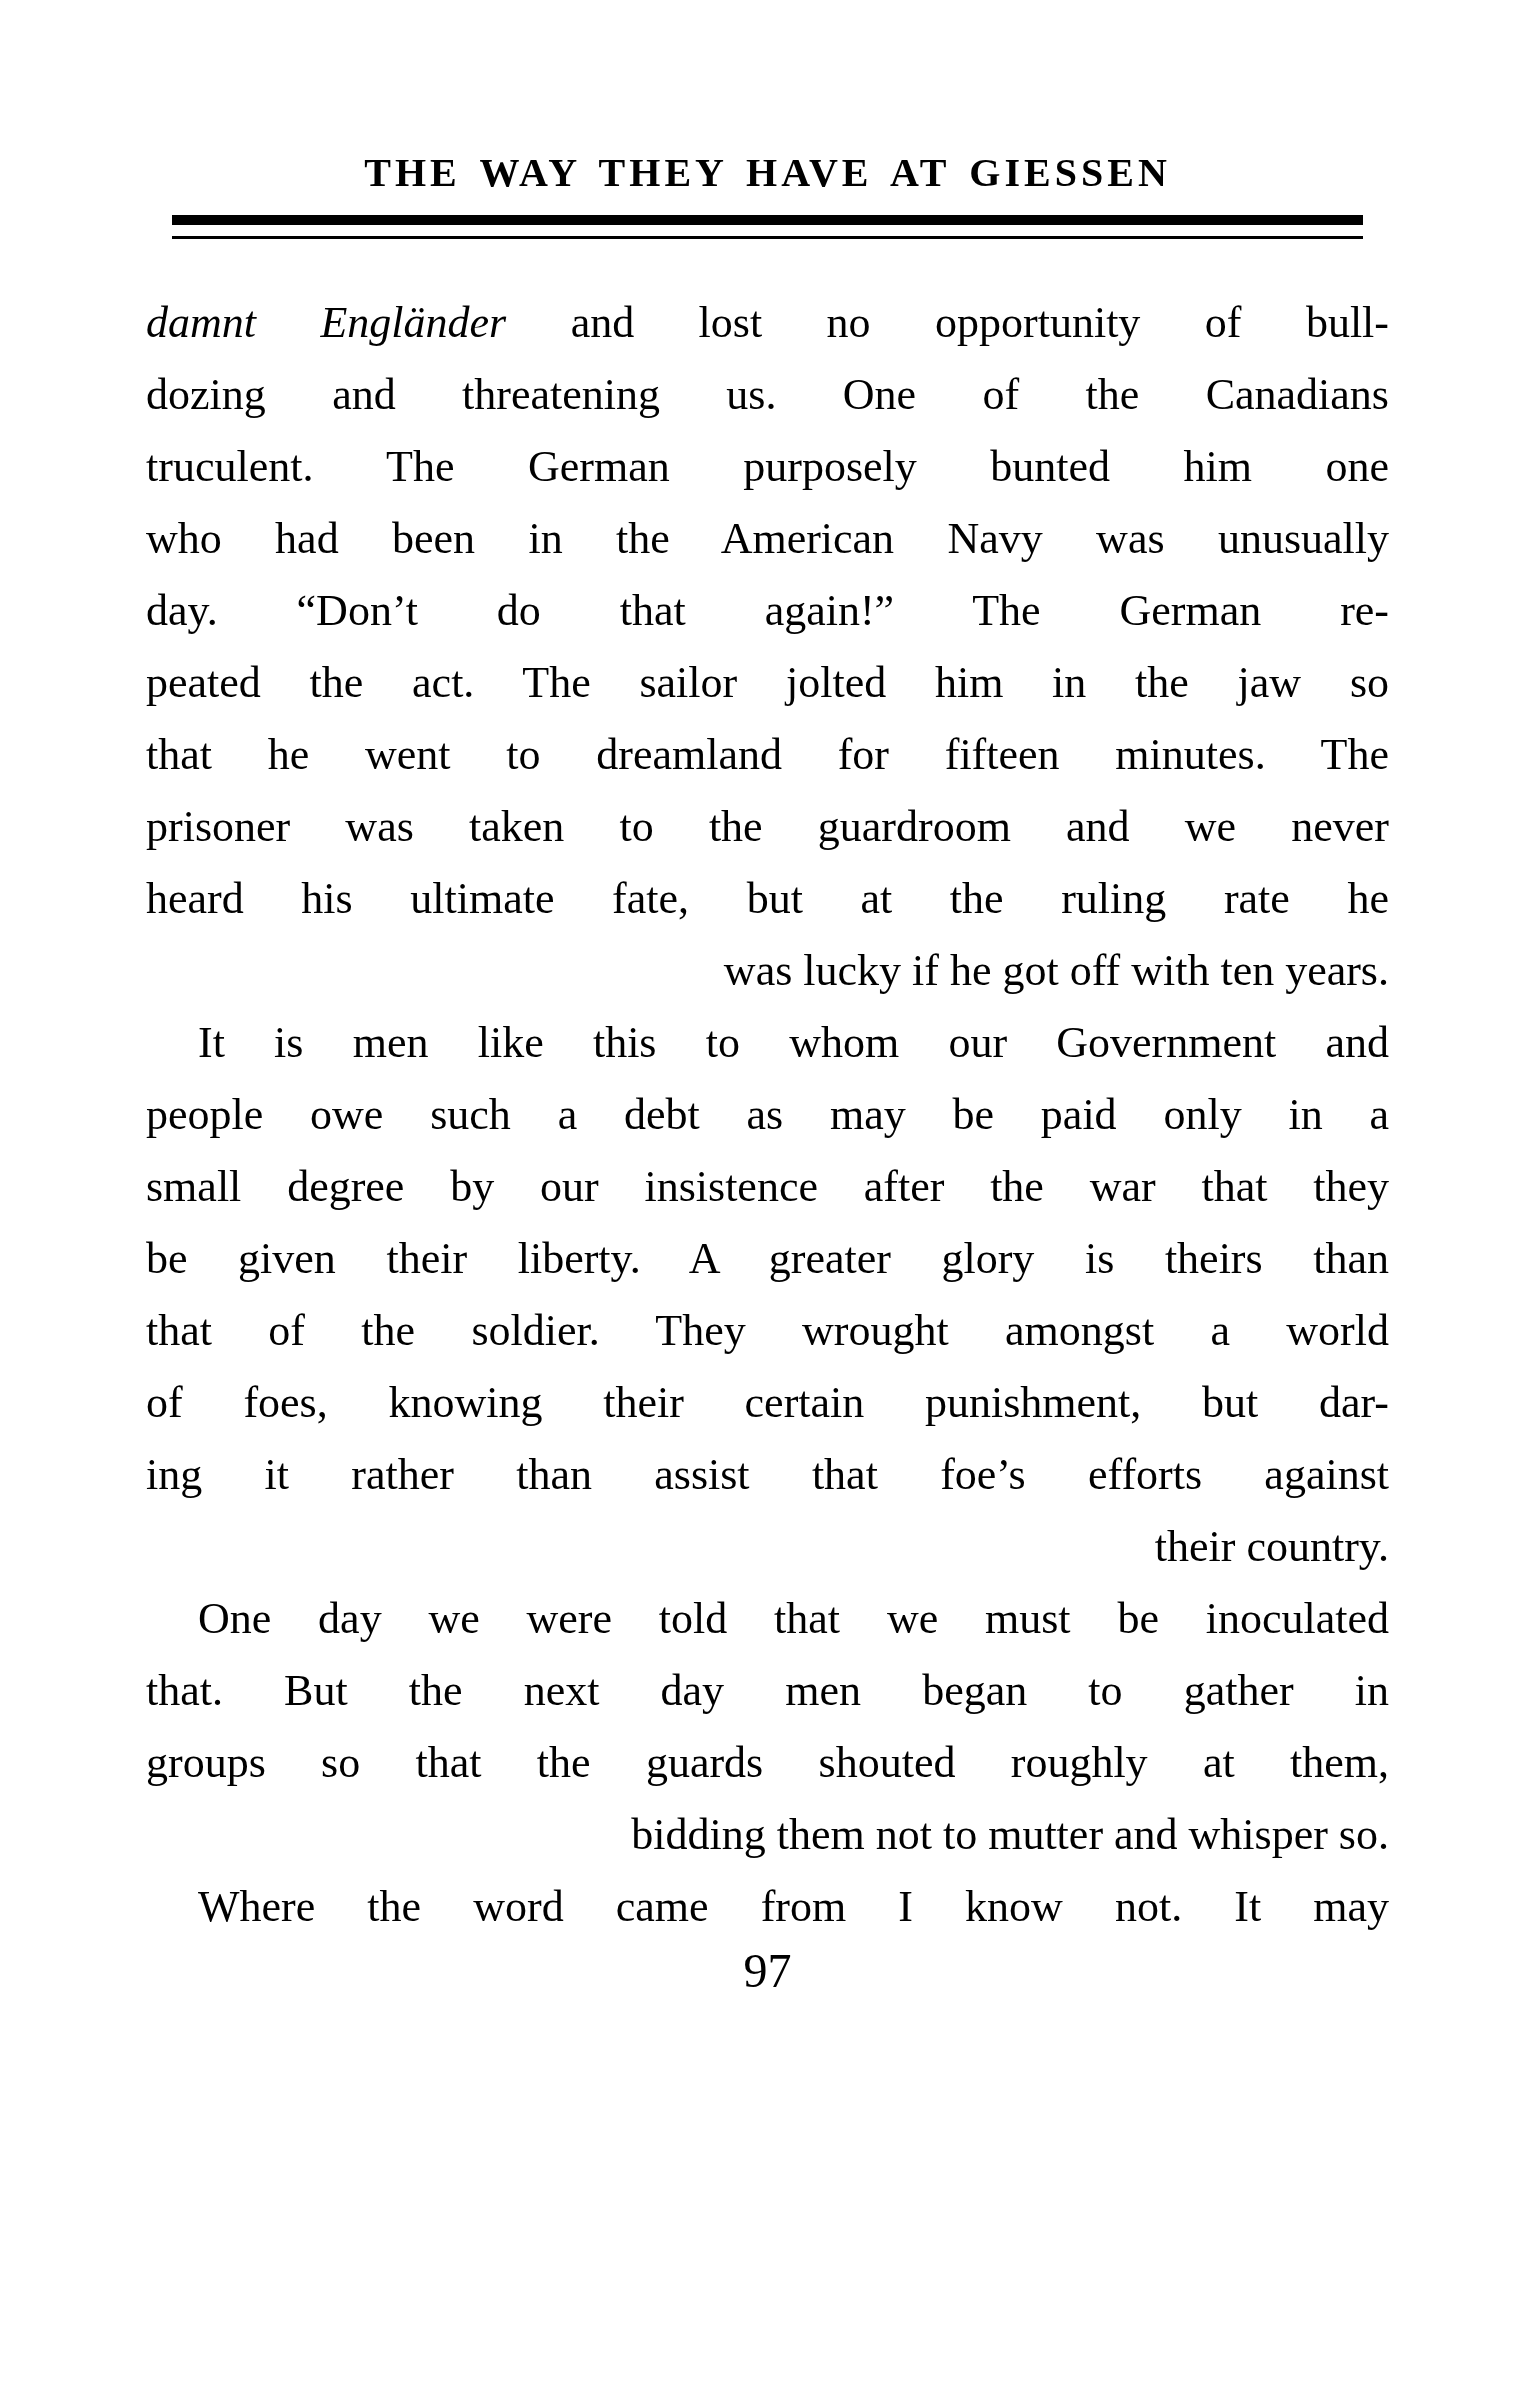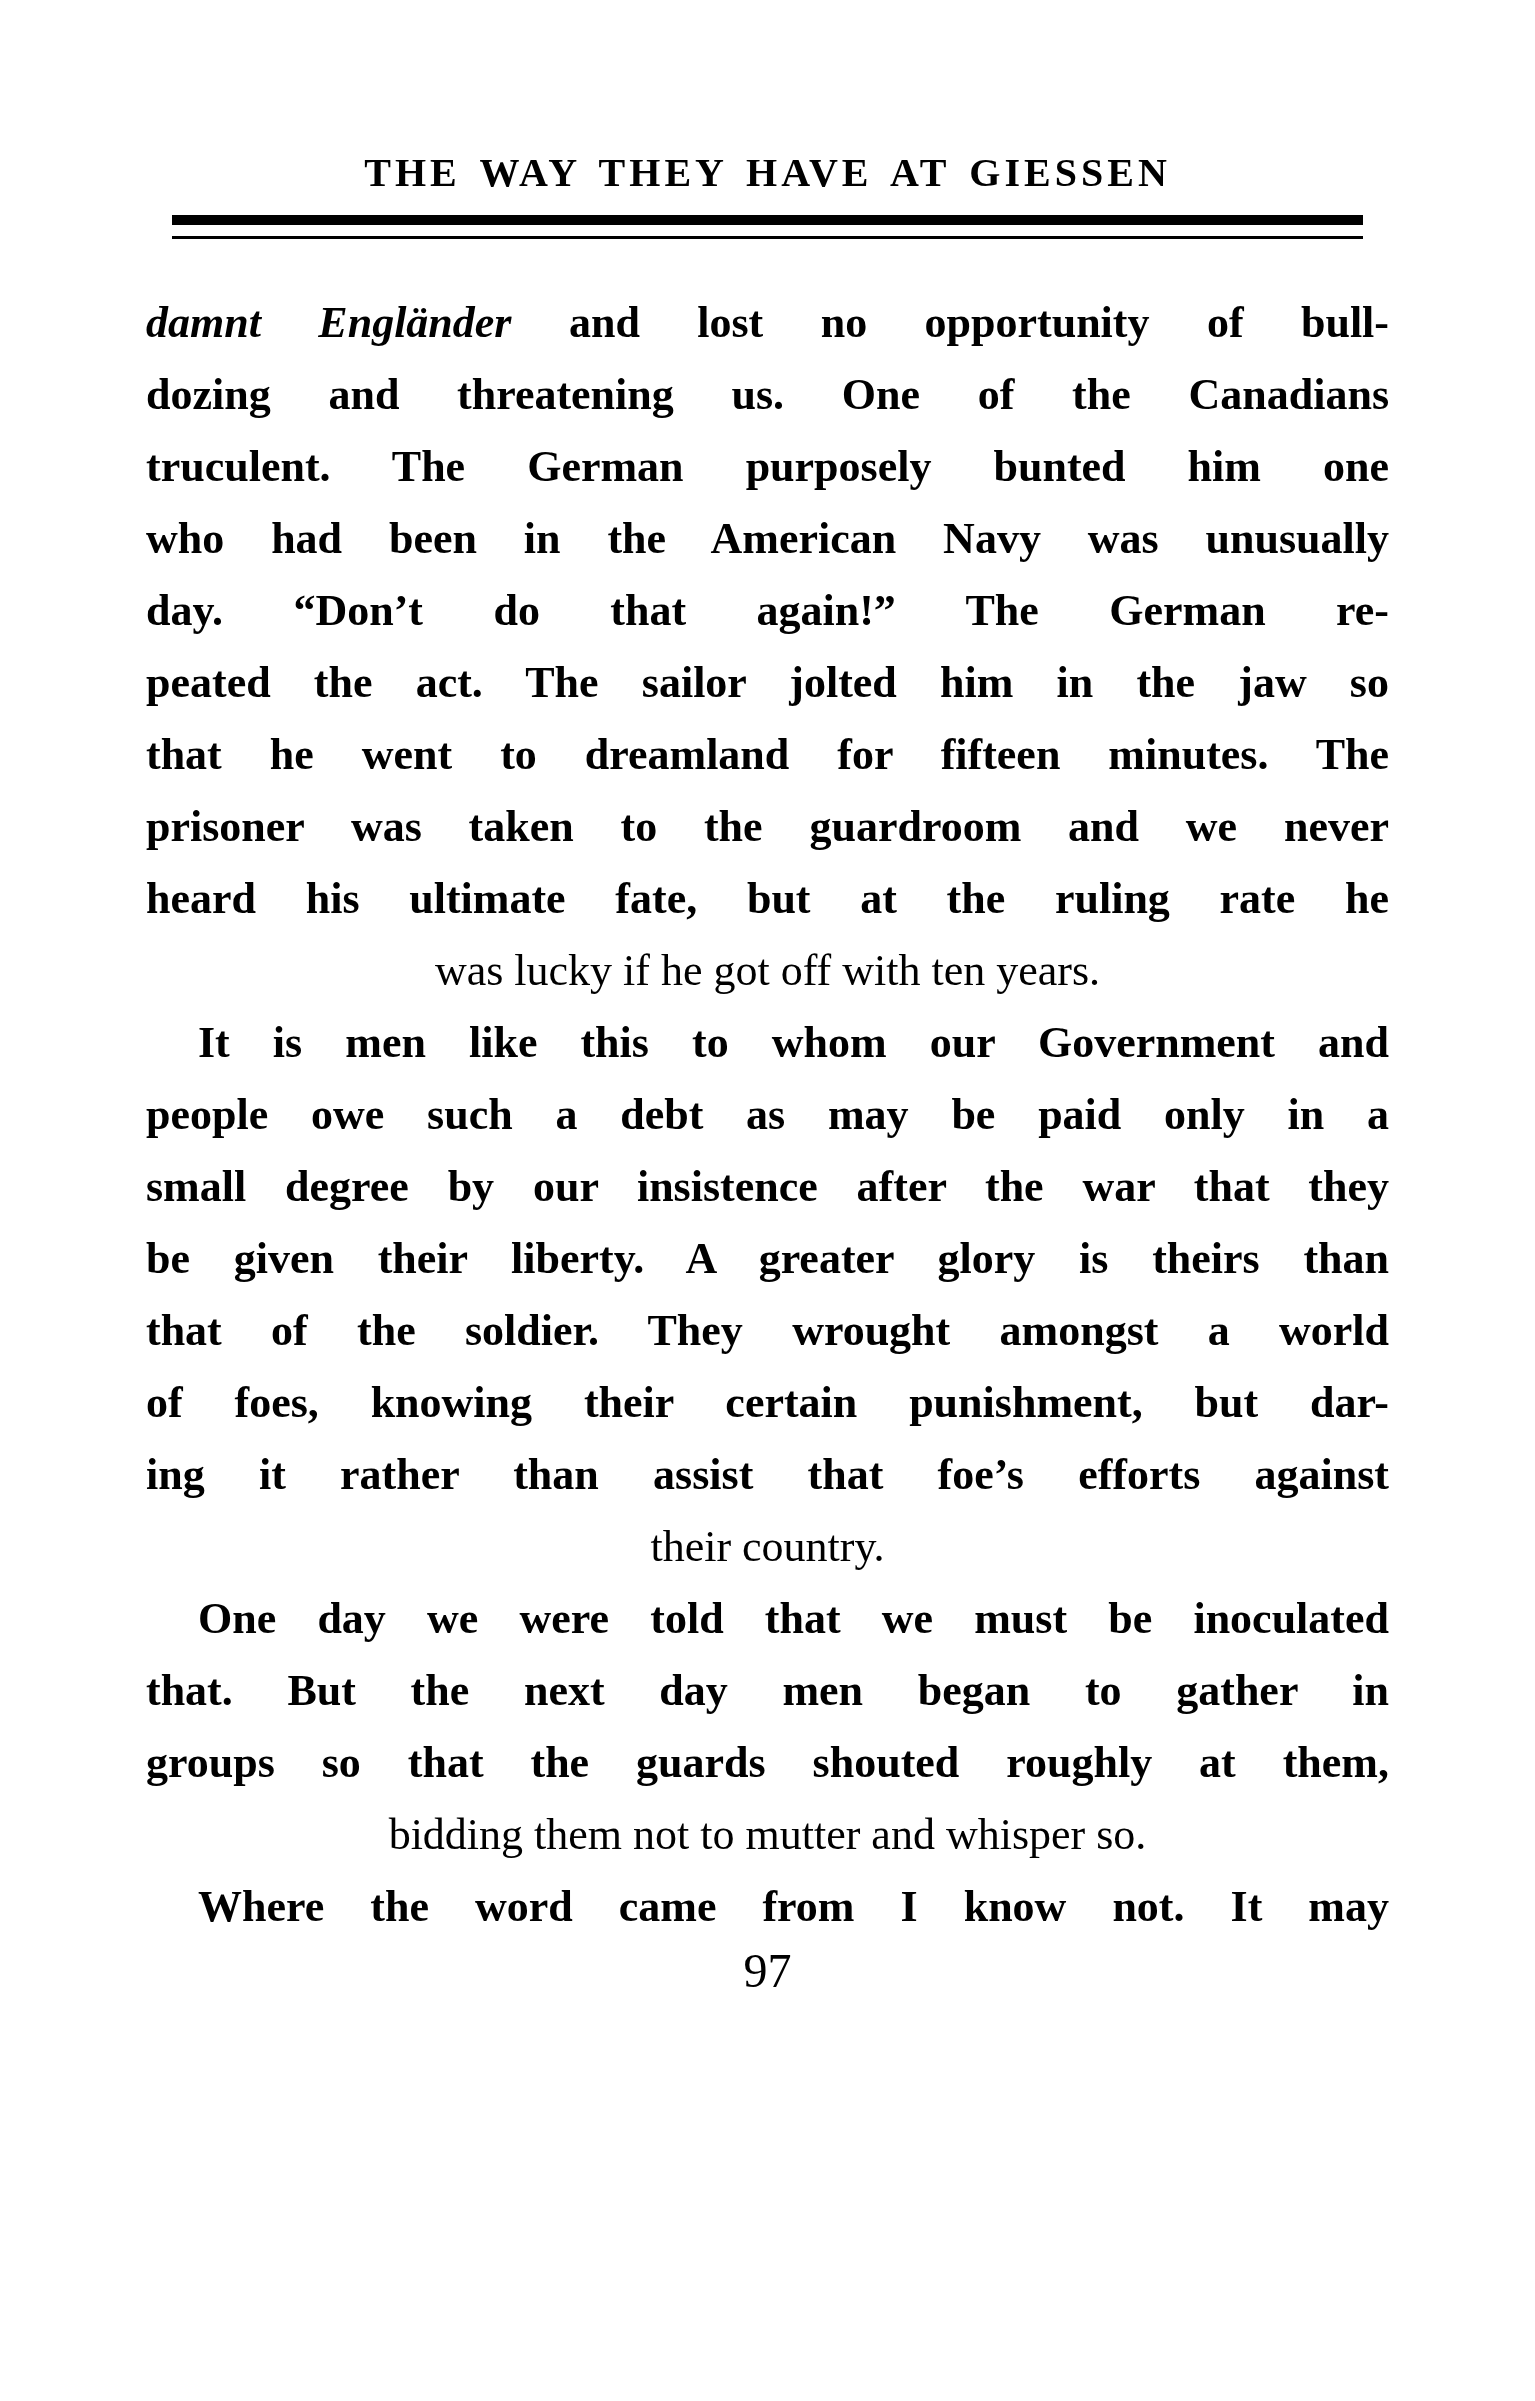--- a/index.html
+++ b/index.html
@@ -37,26 +37,25 @@
     height: 3.4px;
     background: #000000;
     margin-top: 11px;
   }
   .body-text {
     margin: 48px 146px 0 146px;
     font-size: 44px;
     line-height: 72px;
   }
   .line {
-    text-align: center;
+    text-align: right;
   }
   .line.just {
     text-align: justify;
     text-align-last: justify;
-    font-weight: bold;
   }
   .line.indent {
     text-indent: 52px;
   }
   .line em {
     font-style: italic;
   }
   .page-number {
     margin-top: 4.1px;
     text-align: center;

